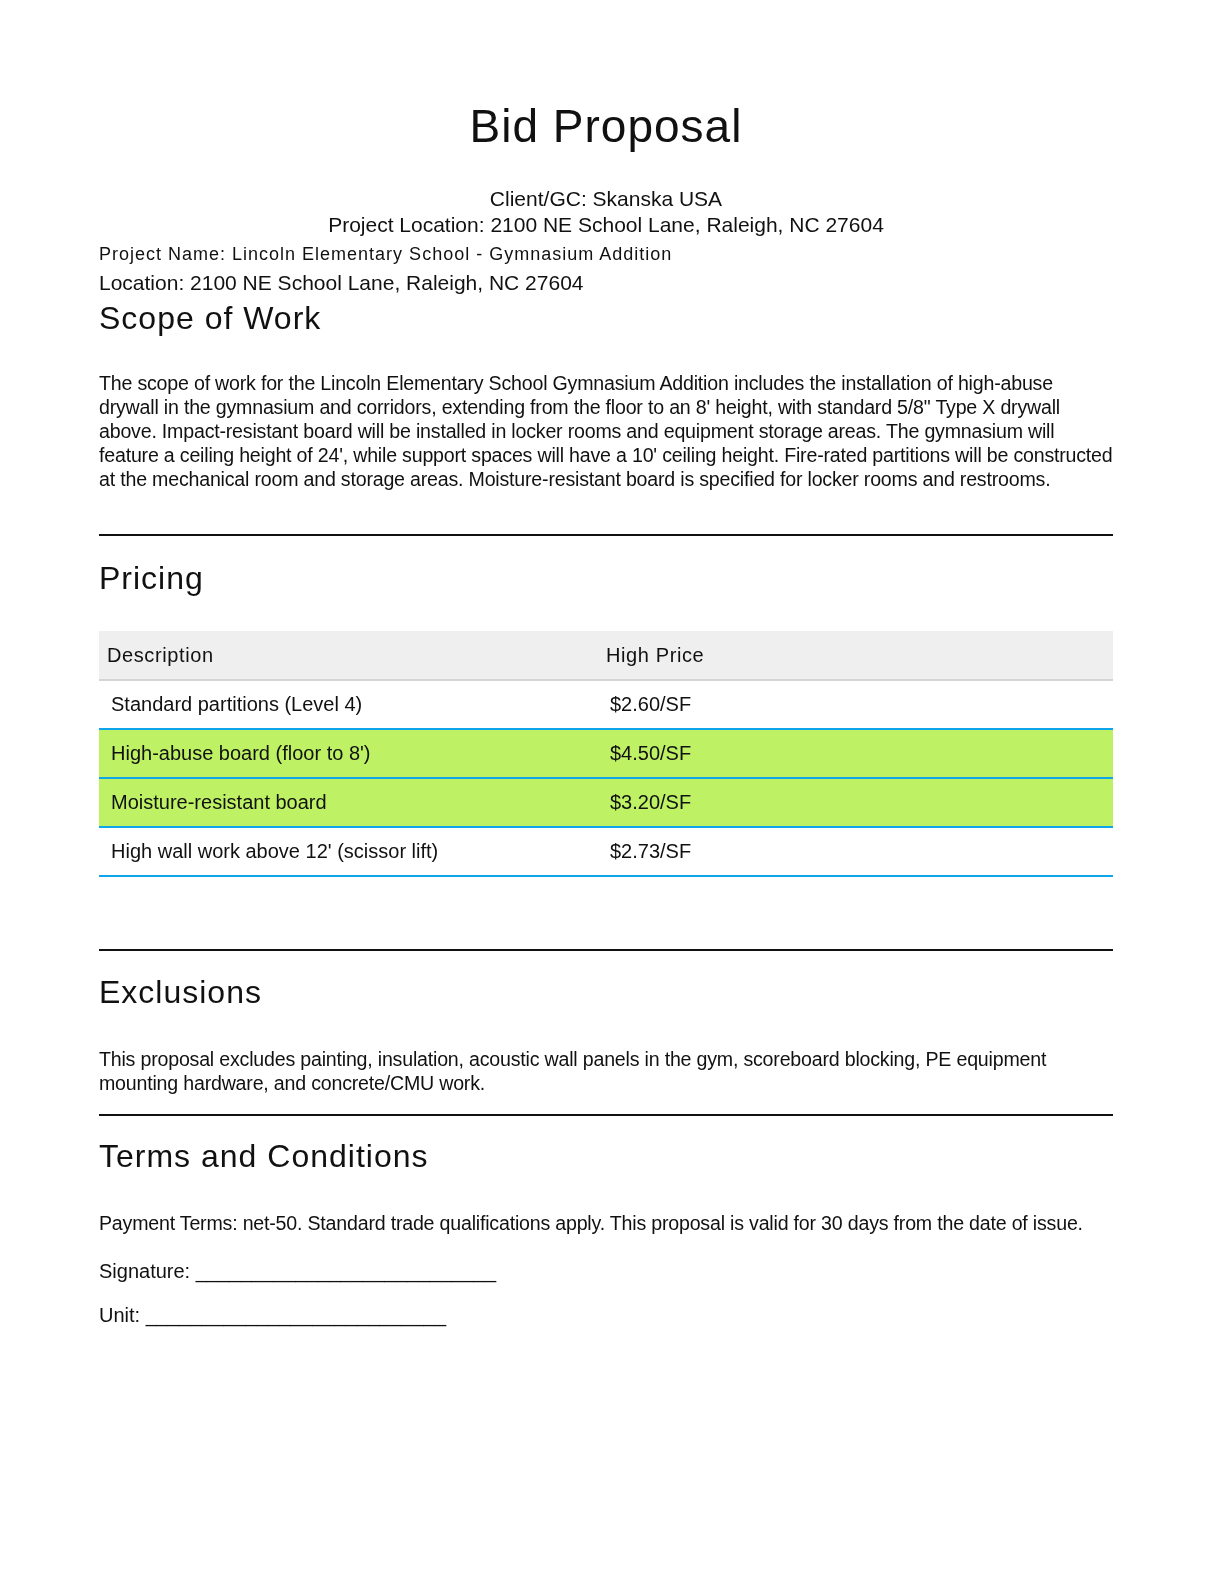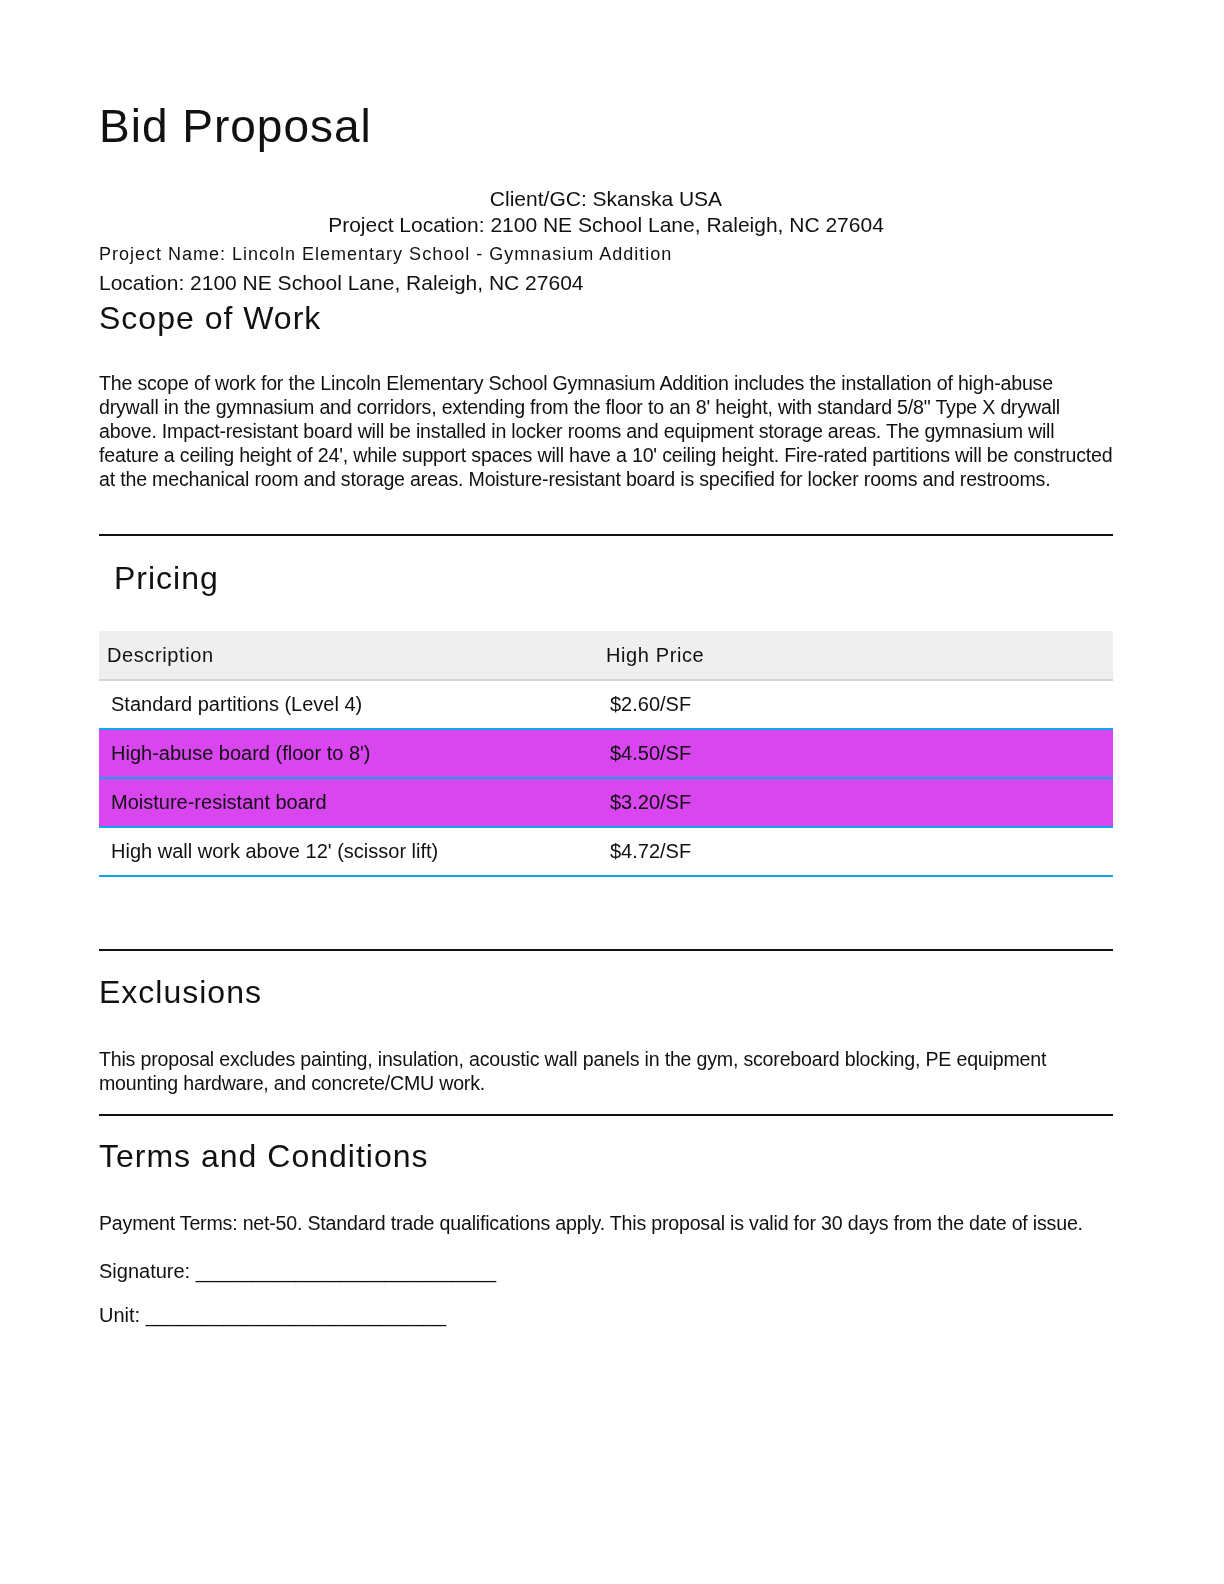--- a/index.html
+++ b/index.html
@@ -3,39 +3,39 @@
 <meta charset="utf-8">
 <style>
   html, body { margin: 0; padding: 0; background: #ffffff; }
   body {
     width: 1224px; height: 1584px; position: relative; overflow: hidden;
     font-family: "Liberation Sans", sans-serif; color: #111111;
   }
   .page { position: absolute; left: 99px; top: 0; width: 1014px; }
   .title {
     position: absolute; left: 0; width: 1014px; top: 96px;
-    font-size: 46px; letter-spacing: 1px; line-height: 60px; margin: 0; font-weight: normal;
+    text-align: center; font-size: 46px; letter-spacing: 1px; line-height: 60px; margin: 0; font-weight: normal;
   }
   .center-line {
     position: absolute; left: 0; width: 1014px; text-align: center;
     font-size: 21px; line-height: 24px;
   }
   .client { top: 187px; }
   .ploc { top: 213px; }
   .pname {
     position: absolute; left: 0; top: 238px; font-size: 18px; line-height: 32px; letter-spacing: 1px;
   }
   .loc {
     position: absolute; left: 0; top: 271px; font-size: 21px; line-height: 24px;
   }
   .h2 {
     position: absolute; left: 0; font-size: 32px; line-height: 44px; letter-spacing: 1px; margin: 0; font-weight: normal;
   }
   .h2.scope { top: 296px; }
-  .h2.pricing { top: 556px; margin-left: 15px; }
+  .h2.pricing { top: 556px; }
   .h2.excl { top: 970px; }
   .h2.terms { top: 1134px; }
   .para {
     position: absolute; left: 0; width: 1016px; font-size: 19.6px; line-height: 24px; margin: 0;
     letter-spacing: -0.2px;
   }
   .para.scope-text { top: 371px; }
   .para.excl-text { top: 1047px; }
   .para.terms-text { top: 1211px; }
   .rule { position: absolute; left: 0; width: 1014px; height: 2px; background: #111111; }
@@ -46,21 +46,21 @@
     position: absolute; left: 0; top: 631px; width: 1014px; border-collapse: collapse;
     font-size: 20px;
   }
   table.pricing th {
     text-align: left; font-weight: normal; background: #efefef; letter-spacing: 0.6px;
     height: 48px; padding: 0 8px; border-bottom: 2px solid #d4d4d4;
   }
   table.pricing td {
     height: 47px; padding: 0 12px; border-bottom: 2px solid #0ea5e9;
   }
-  table.pricing tr.even td { background: #d946ef; }
+  table.pricing tr.even td { background: #bef264; }
   .col1 { width: 483px; }
   .sig { position: absolute; left: 0; font-size: 20px; line-height: 24px; }
   .sig.signature { top: 1259px; }
   .sig.date { top: 1303px; }
 </style>
 </head>
 <body>
 
 <div class="page">
   <h1 class="title">Bid Proposal</h1>
@@ -89,21 +89,21 @@
       <tr class="even">
         <td>High-abuse board (floor to 8')</td>
         <td>$4.50/SF</td>
       </tr>
       <tr class="even">
         <td>Moisture-resistant board</td>
         <td>$3.20/SF</td>
       </tr>
       <tr>
         <td>High wall work above 12' (scissor lift)</td>
-        <td>$4.72/SF</td>
+        <td>$2.73/SF</td>
       </tr>
     </tbody>
   </table>
   <div class="rule r2"></div>
 
   <h2 class="h2 excl">Exclusions</h2>
   <p class="para excl-text">This proposal excludes painting, insulation, acoustic wall panels in the gym, scoreboard blocking, PE equipment mounting hardware, and concrete/CMU work.</p>
   <div class="rule r3"></div>
 
   <h2 class="h2 terms">Terms and Conditions</h2>

